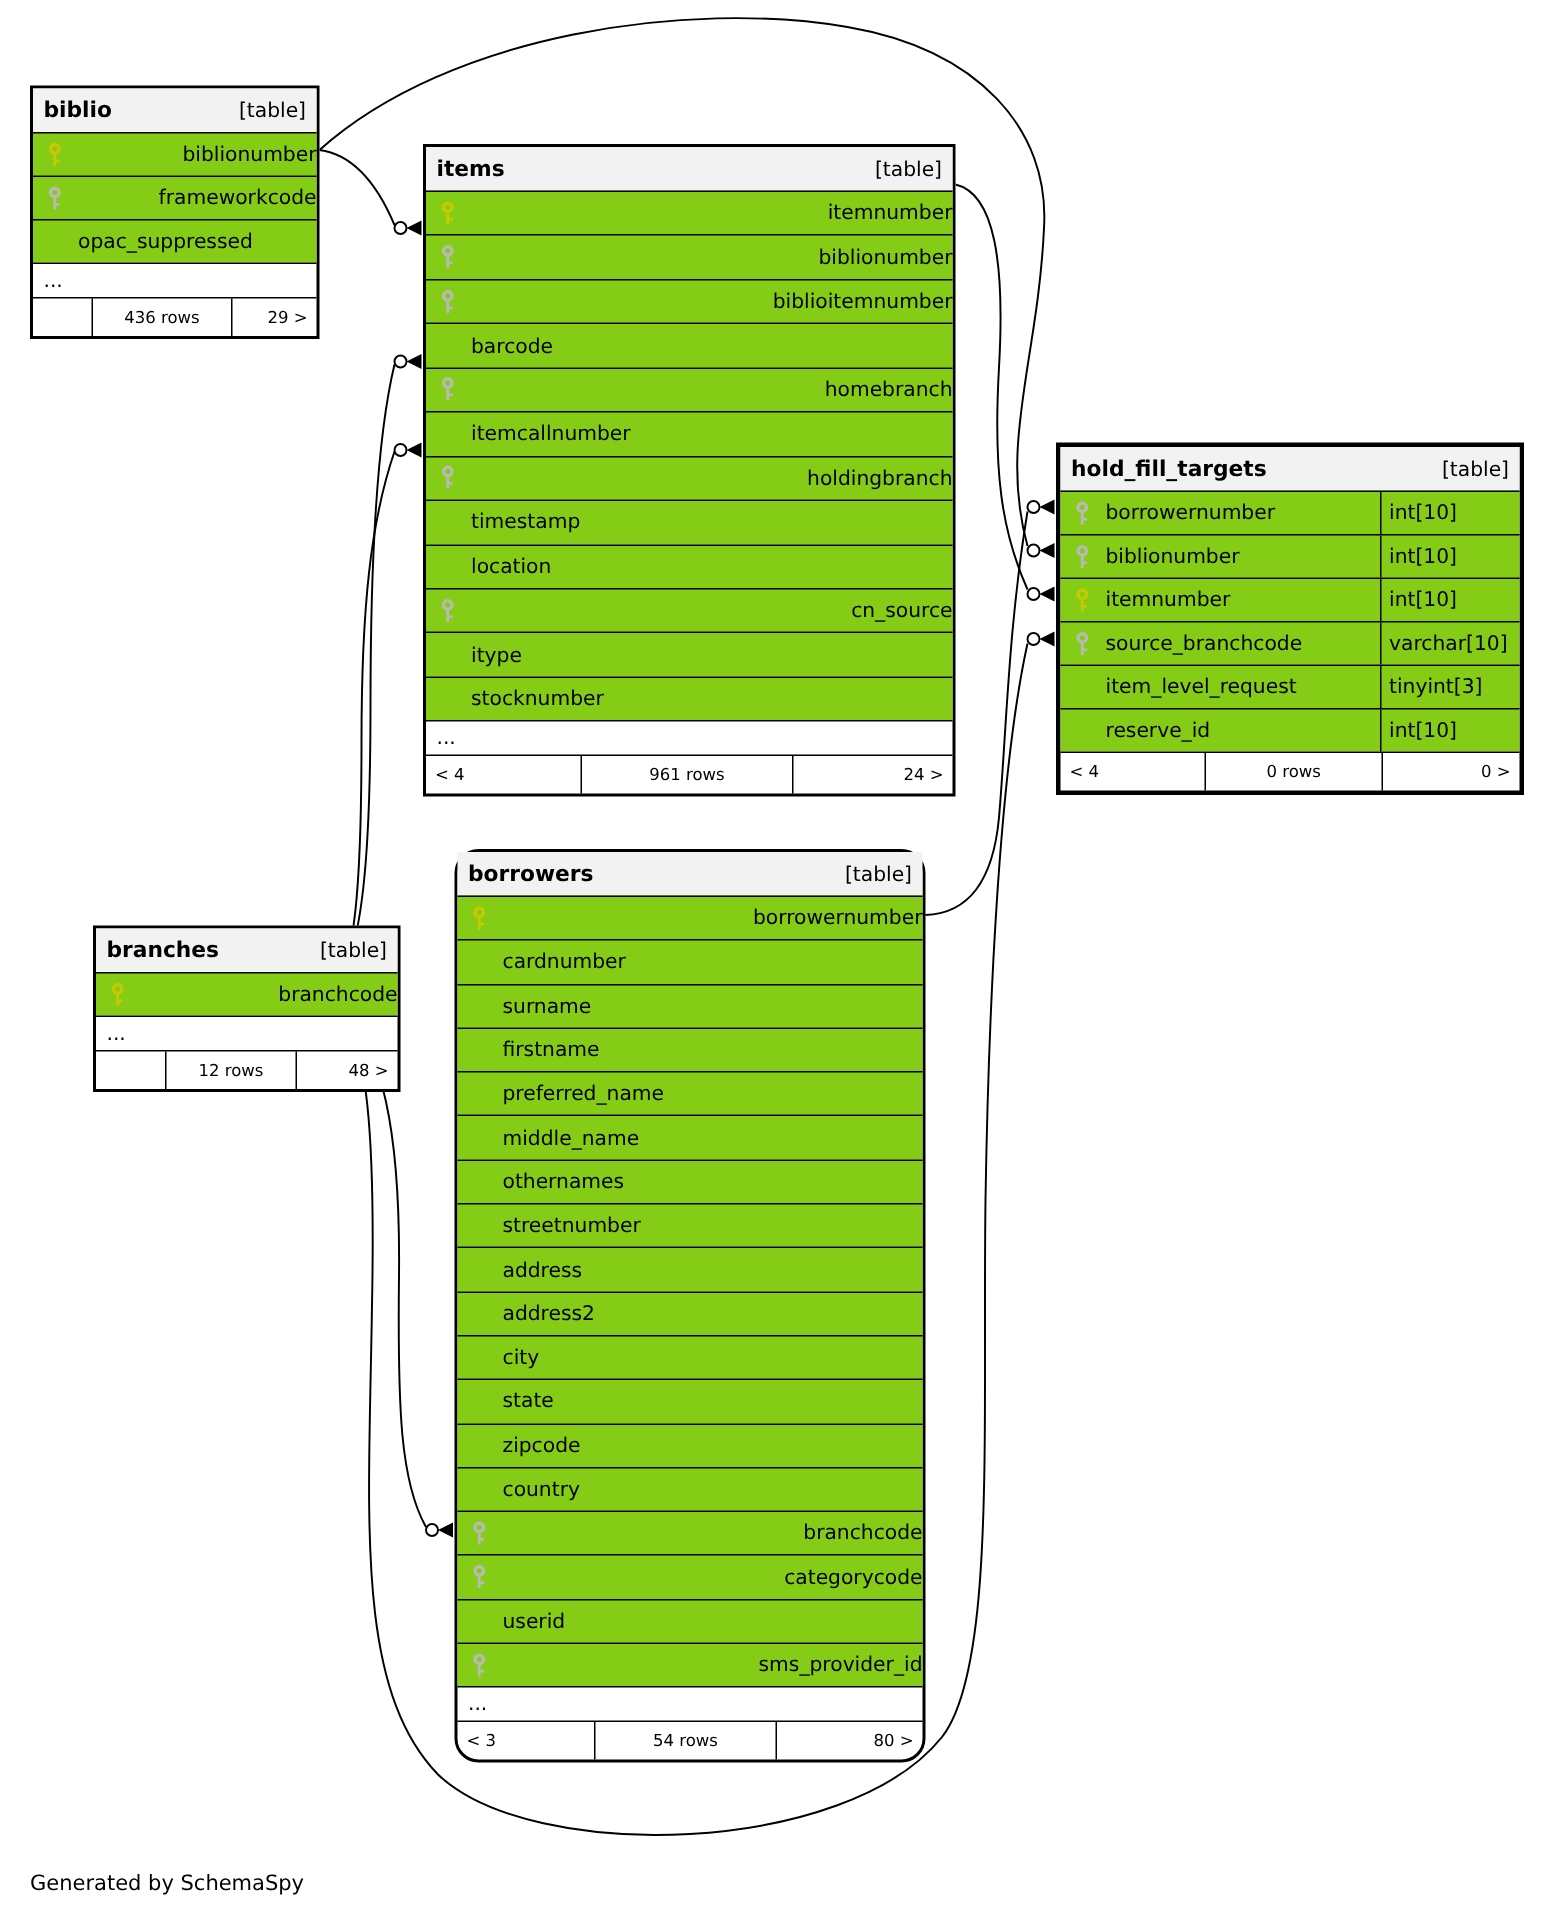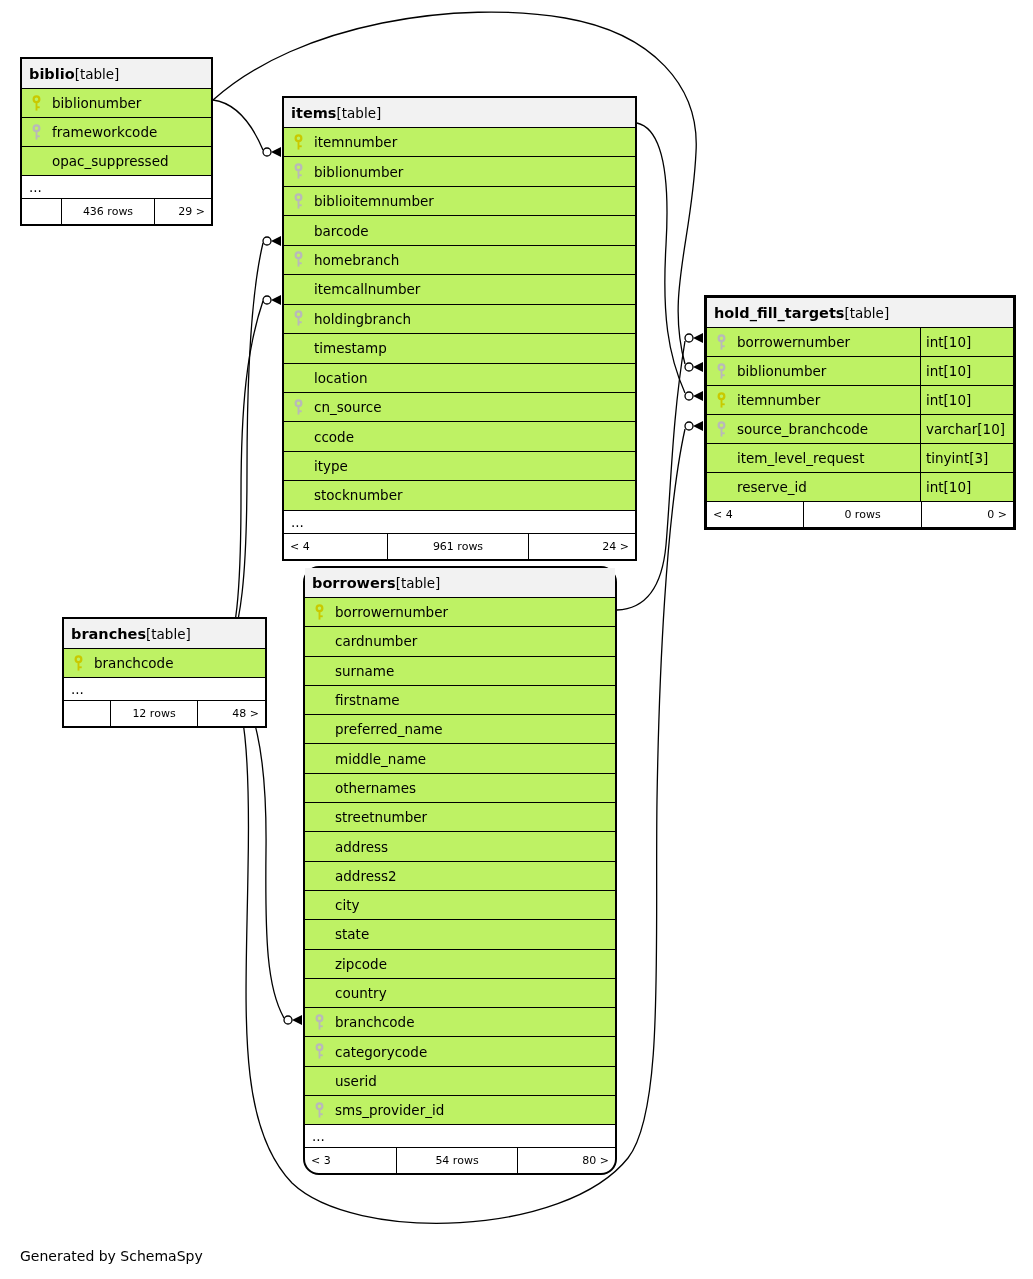--- a/index.html
+++ b/index.html
@@ -1,26 +1,26 @@
 <!DOCTYPE html>
 <html><head>
 <meta charset="utf-8">
 <style>
   html,body{margin:0;padding:0;background:#ffffff;}
   #canvas{position:relative;width:1033px;height:1279px;background:#ffffff;
           font-family:"DejaVu Sans","Liberation Sans",sans-serif;color:#000;overflow:hidden;}
   #edges{position:absolute;left:0;top:0;z-index:0;}
   .tbl{position:absolute;z-index:1;background:#ffffff;border:2px solid #000;box-sizing:border-box;}
   .tbl.focus{border-width:3px;}
-  .hdr{height:29px;display:flex;align-items:center;justify-content:flex-start;
+  .hdr{height:29px;display:flex;align-items:center;justify-content:space-between;
        padding:0 7px;background:#f2f2f2;box-sizing:border-box;}
   .tname{font-weight:bold;font-size:14.5px;}
   .ttag{font-size:13.5px;}
   .row{height:29px;border-top:1.5px solid #000;display:flex;align-items:center;
-       background:#bef264;box-sizing:border-box;}
+       background:#84cc16;box-sizing:border-box;justify-content:space-between;}
   .items .row{height:29.45px;}
   .borrowers .row{height:29.3px;}
   .key{width:11px;height:17px;margin-left:9px;flex:0 0 auto;}
   .pk{color:#c9c900;}
   .fk{color:#b9b9b9;}
   .lbl{margin-left:10px;font-size:13.5px;white-space:nowrap;}
   .noicon .lbl{margin-left:30px;}
   .dots{height:23px;border-top:1.5px solid #000;display:flex;align-items:center;
         padding-left:7px;font-size:13.5px;box-sizing:border-box;}
   .foot{height:26px;border-top:1.5px solid #000;display:flex;font-size:11px;box-sizing:border-box;}
@@ -163,23 +163,20 @@
     </div>
     <div class="row">
       <svg class="key fk" viewBox="0 0 11 18">
           <circle cx="5.5" cy="4.5" r="3" fill="none" stroke="currentColor" stroke-width="2.4"></circle>
           <line x1="5.5" y1="7.5" x2="5.5" y2="16.5" stroke="currentColor" stroke-width="2"></line>
           <line x1="5.5" y1="13" x2="8.9" y2="13" stroke="currentColor" stroke-width="2"></line>
         </svg>
       <span class="lbl">cn_source</span>
     </div>
     <div class="row noicon">
-      <span class="lbl">ccode</span>
-    </div>
-    <div class="row noicon">
       <span class="lbl">itype</span>
     </div>
     <div class="row noicon">
       <span class="lbl">stocknumber</span>
     </div>
     <div class="dots">
         <span>...</span>
       </div>
     <div class="foot">
       <span class="fc" style="width:103px;">&lt; 4</span>

